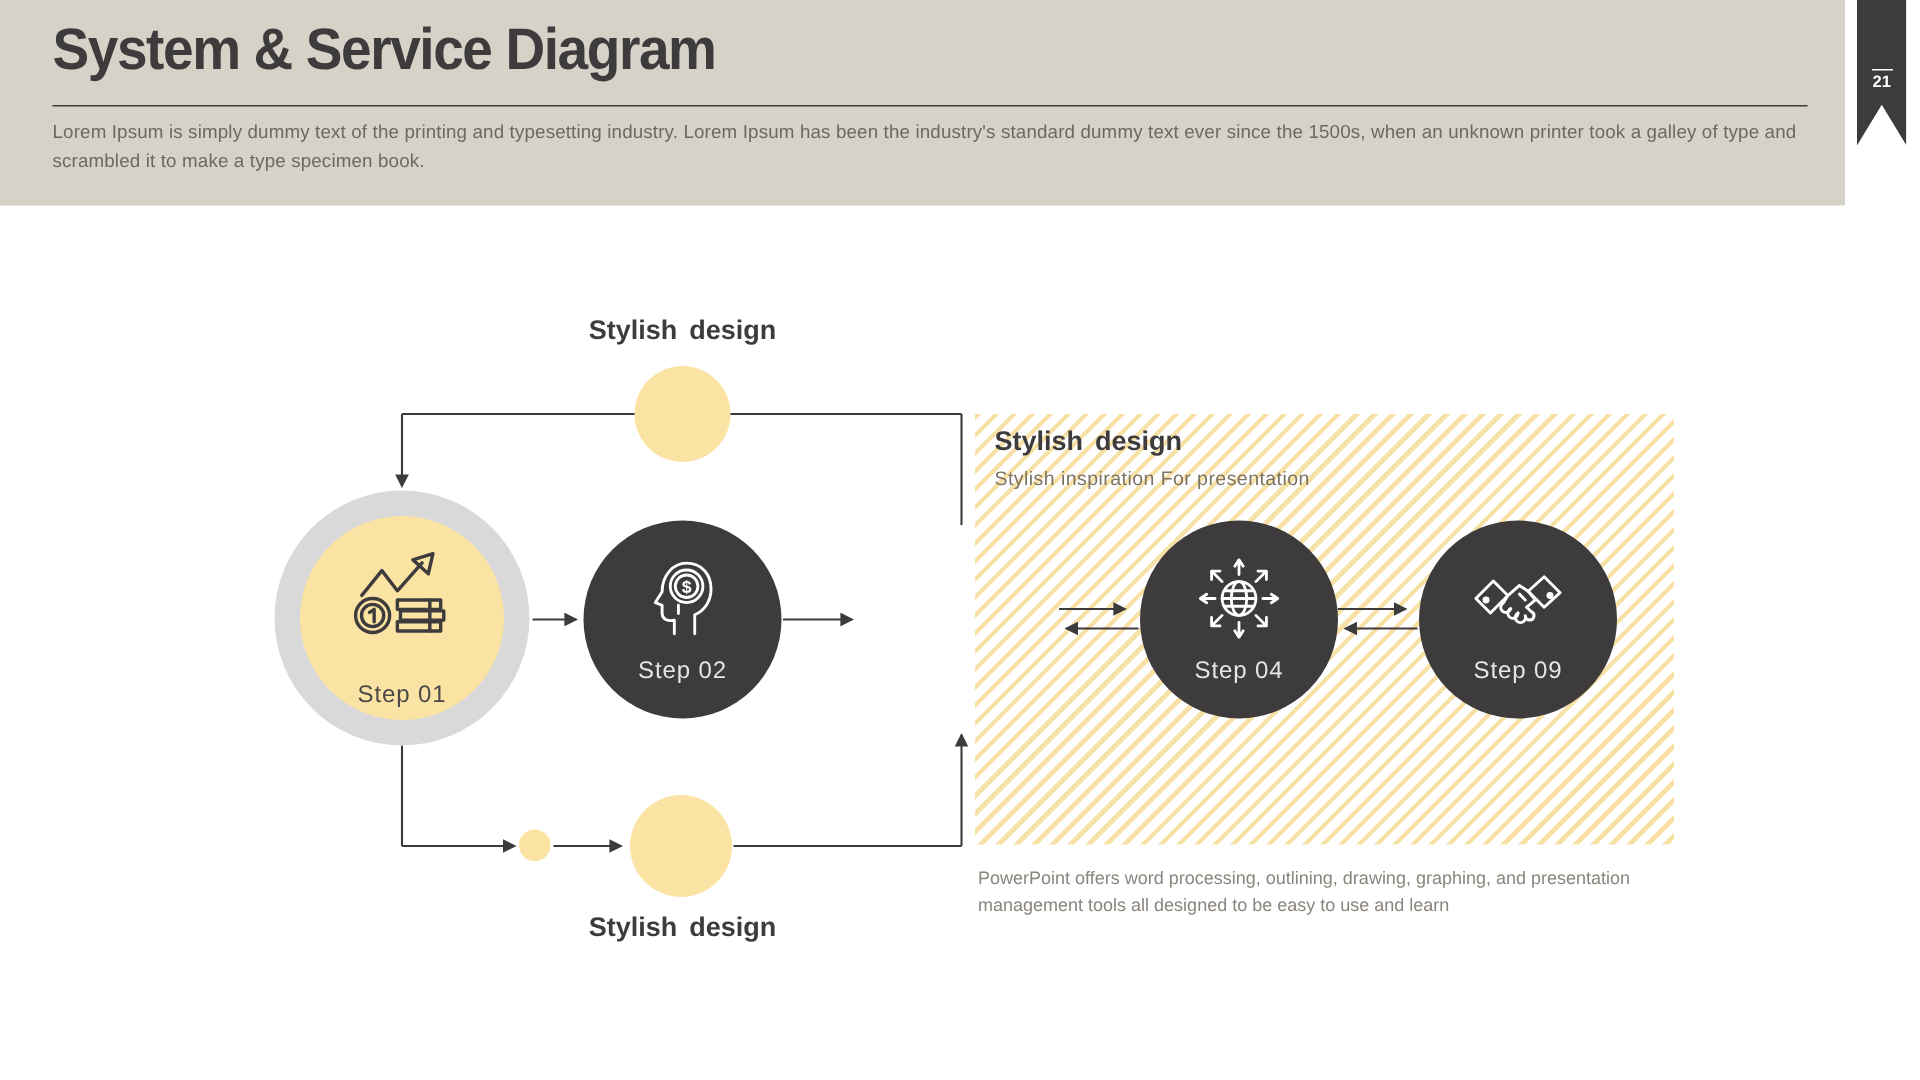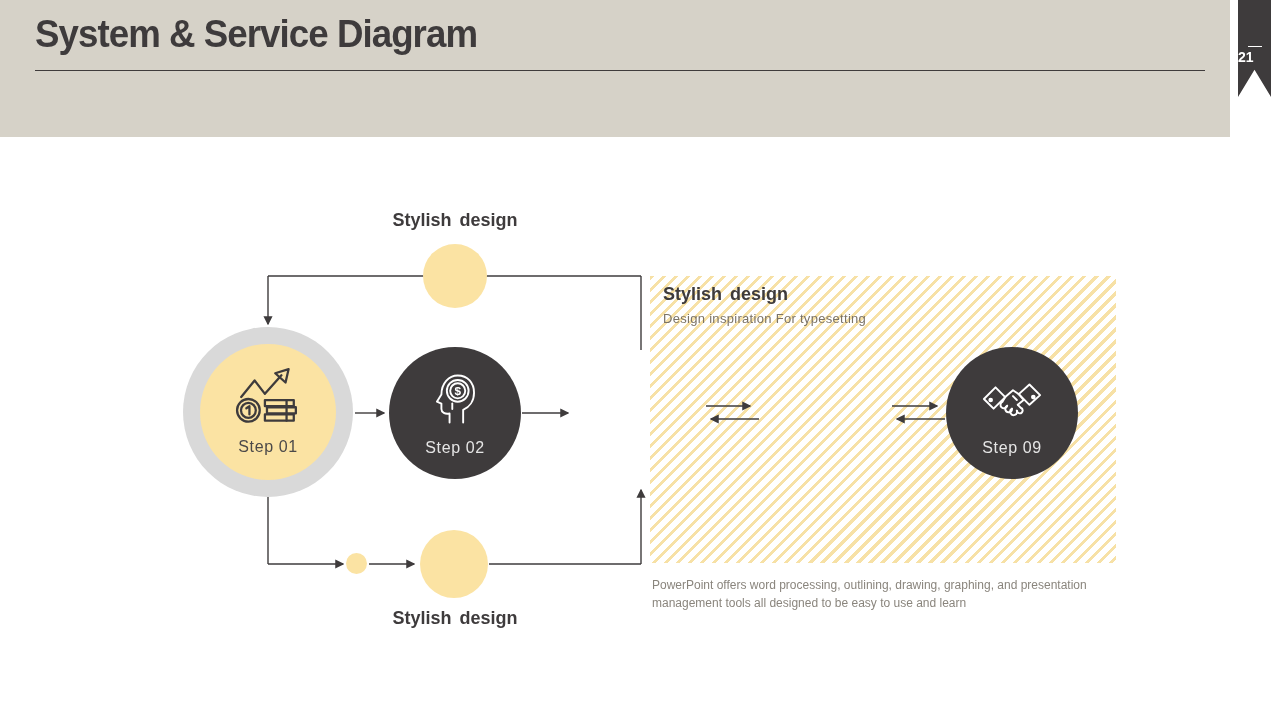--- a/index.html
+++ b/index.html
@@ -10,21 +10,21 @@
   
   .header { position:absolute; left:0; top:0; width:1230px; height:137px; background:#d6d2c8; }
   .title { position:absolute; left:35px; top:12px; font-size:39px; font-weight:bold; color:#3e3b3c;
            letter-spacing:-1px; transform:scaleX(0.94); transform-origin:left center; white-space:nowrap; }
   .rule  { position:absolute; left:35px; top:70px; width:1170px; border-top:1.6px solid #3f3c3c; }
   .description { position:absolute; left:35px; top:79px; width:1170px; font-size:12.5px; line-height:1.55;
            color:#6e6960; letter-spacing:0.1px; }
   .ribbon { position:absolute; left:1238px; top:0; width:33px; height:97px; background:#3e3b3c;
            clip-path:polygon(0 0, 100% 0, 100% 100%, 50% 72%, 0 100%); }
   .ribbon-overline { display:block; width:14px; margin:46px auto 2px auto; border-top:1.5px solid #ffffff; }
-  .ribbon-num { display:block; text-align:left; color:#ffffff; font-size:14px; font-weight:bold; }
+  .ribbon-num { display:block; text-align:center; color:#ffffff; font-size:11px; font-weight:bold; }
 
   
   .hatch-panel { position:absolute; left:650px; top:276px; width:466px; height:287px;
       background:repeating-linear-gradient(135deg, #f7e1a6 0px, #f7e1a6 3px, #ffffff 3px, #ffffff 8.5px); }
   .panel-title { position:absolute; left:663px; top:284px; font-size:18px; font-weight:bold; color:#3e3b3c; word-spacing:3px; }
   .panel-subtitle { position:absolute; left:663px; top:311px; font-size:13px; color:#7b7366; letter-spacing:0.3px; }
   .footnote { position:absolute; left:652px; top:576px; width:460px; font-size:12px; line-height:1.5; color:#8a857d; }
 
   
   svg.connectors { position:absolute; left:0; top:0; pointer-events:none; }
@@ -39,47 +39,48 @@
   .free-label { position:absolute; font-size:18px; font-weight:bold; color:#3e3b3c; word-spacing:3px; text-align:center; }
   .label-top    { left:355px; top:210px; width:200px; }
   .label-bottom { left:355px; top:608px; width:200px; }
 
   
   .step { position:absolute; border-radius:50%; display:flex; flex-direction:column; align-items:center; }
   .step-dark { width:132px; height:132px; background:#3e3b3c; }
   .step-label { font-size:16px; letter-spacing:0.6px; color:#e5e5e5; font-weight:400; }
   .step1-ring  { left:183px; top:327px; width:170px; height:170px; background:#d9d9d9; justify-content:center; }
   .step1-inner { position:relative; width:136px; height:136px; border-radius:50%; background:#fbe3a3;
-                 display:flex; flex-direction:column; align-items:center; }
+                 display:flex; flex-direction:column; align-items:center;gap:16px; }
   .step1-inner .icon { margin-top:22px; }
   .step1-inner .step-label { color:#4b4949; margin-top:2px; }
   .step2 { left:389px; top:347px; }
   .step3 { left:574px; top:347px; }
   .step4 { left:760px; top:347px; }
   .step5 { left:946px; top:347px; }
   .step-dark .icon { margin-top:20px; height:64px; display:flex; align-items:center; justify-content:center; }
   .step-dark .step-label { margin-top:8px; }
 </style>
 </head>
 <body>
 
 <div class="slide">
 
   <div class="header">
     <div class="title">System &amp; Service Diagram</div>
     <div class="rule"></div>
+    <p class="description">Lorem Ipsum is simply dummy text of the printing and typesetting industry. Lorem Ipsum has been the industry's standard dummy text ever since the 1500s, when an unknown printer took a galley of type and scrambled it to make a type specimen book.</p>
     <div class="ribbon">
       <span class="ribbon-overline"></span>
       <span class="ribbon-num">21</span>
     </div>
   </div>
 
   <div class="hatch-panel"></div>
   <div class="panel-title">Stylish design</div>
-  <div class="panel-subtitle">Design inspiration For typesetting</div>
+  <div class="panel-subtitle">Stylish inspiration For presentation</div>
   <p class="footnote">PowerPoint offers word processing, outlining, drawing, graphing, and presentation management tools all designed to be easy to use and learn</p>
 
   <svg class="connectors" width="1280" height="720" viewBox="0 0 1280 720">
     <defs>
       <marker id="ah" viewBox="0 0 10 10" refX="8.5" refY="5" markerWidth="6.5" markerHeight="6.5" orient="auto">
         <path d="M0,0 L10,5 L0,10 Z" fill="#3e3b3c"></path>
       </marker>
     </defs>
     <g stroke="#3e3b3c" stroke-width="1.4" fill="none">
       <path d="M268,276 L641,276"></path>
@@ -132,20 +133,40 @@
         <circle cx="35" cy="23" r="12"></circle>
         <circle cx="35" cy="23" r="8.3"></circle>
         <text x="35" y="28" text-anchor="middle" font-size="13" font-weight="bold" fill="#ffffff" stroke="none" font-family="Liberation Sans, sans-serif">$</text>
         <path d="M29,37 V43"></path>
       </svg>
     </span>
     <span class="step-label">Step 02</span>
   </div>
 
 
+  <div class="step step-dark step4">
+    <span class="icon">
+      <svg width="60" height="60" viewBox="0 0 64 64" fill="none" stroke="#ffffff" stroke-width="2" stroke-linejoin="round" stroke-linecap="round">
+        <circle cx="32" cy="32" r="12"></circle>
+        <ellipse cx="32" cy="32" rx="5.5" ry="12"></ellipse>
+        <path d="M20,32 H44 M22,26.5 H42 M22,37.5 H42"></path>
+        <g>
+          <path d="M32,15 V6 M29,9 L32,4.5 L35,9"></path>
+          <path d="M32,49 V58 M29,55 L32,59.5 L35,55"></path>
+          <path d="M15,32 H6 M9,29 L4.5,32 L9,35"></path>
+          <path d="M49,32 H58 M55,29 L59.5,32 L55,35"></path>
+          <path d="M44,20 L50.5,13.5 M45.5,12.5 L51.5,12.5 L51.5,18.5"></path>
+          <path d="M20,20 L13.5,13.5 M12.5,18.5 L12.5,12.5 L18.5,12.5"></path>
+          <path d="M44,44 L50.5,50.5 M51.5,45.5 L51.5,51.5 L45.5,51.5"></path>
+          <path d="M20,44 L13.5,50.5 M18.5,51.5 L12.5,51.5 L12.5,45.5"></path>
+        </g>
+      </svg>
+    </span>
+    <span class="step-label">Step 04</span>
+  </div>
 
   <div class="step step-dark step5">
     <span class="icon">
       <svg width="62" height="62" viewBox="0 0 64 64" fill="none" stroke="#ffffff" stroke-width="2" stroke-linejoin="round" stroke-linecap="round">
         <path d="M3,32 L15,20 L25,30 L13,42 Z"></path>
         <circle cx="10" cy="33" r="1.4" fill="#ffffff"></circle>
         <path d="M61,28 L50,17 L39,27 L50,38 Z"></path>
         <circle cx="54" cy="30" r="1.4" fill="#ffffff"></circle>
         <path d="M25,30 L33,23 L39,27"></path>
         <path d="M39,27 L44,33 L38,38"></path>

